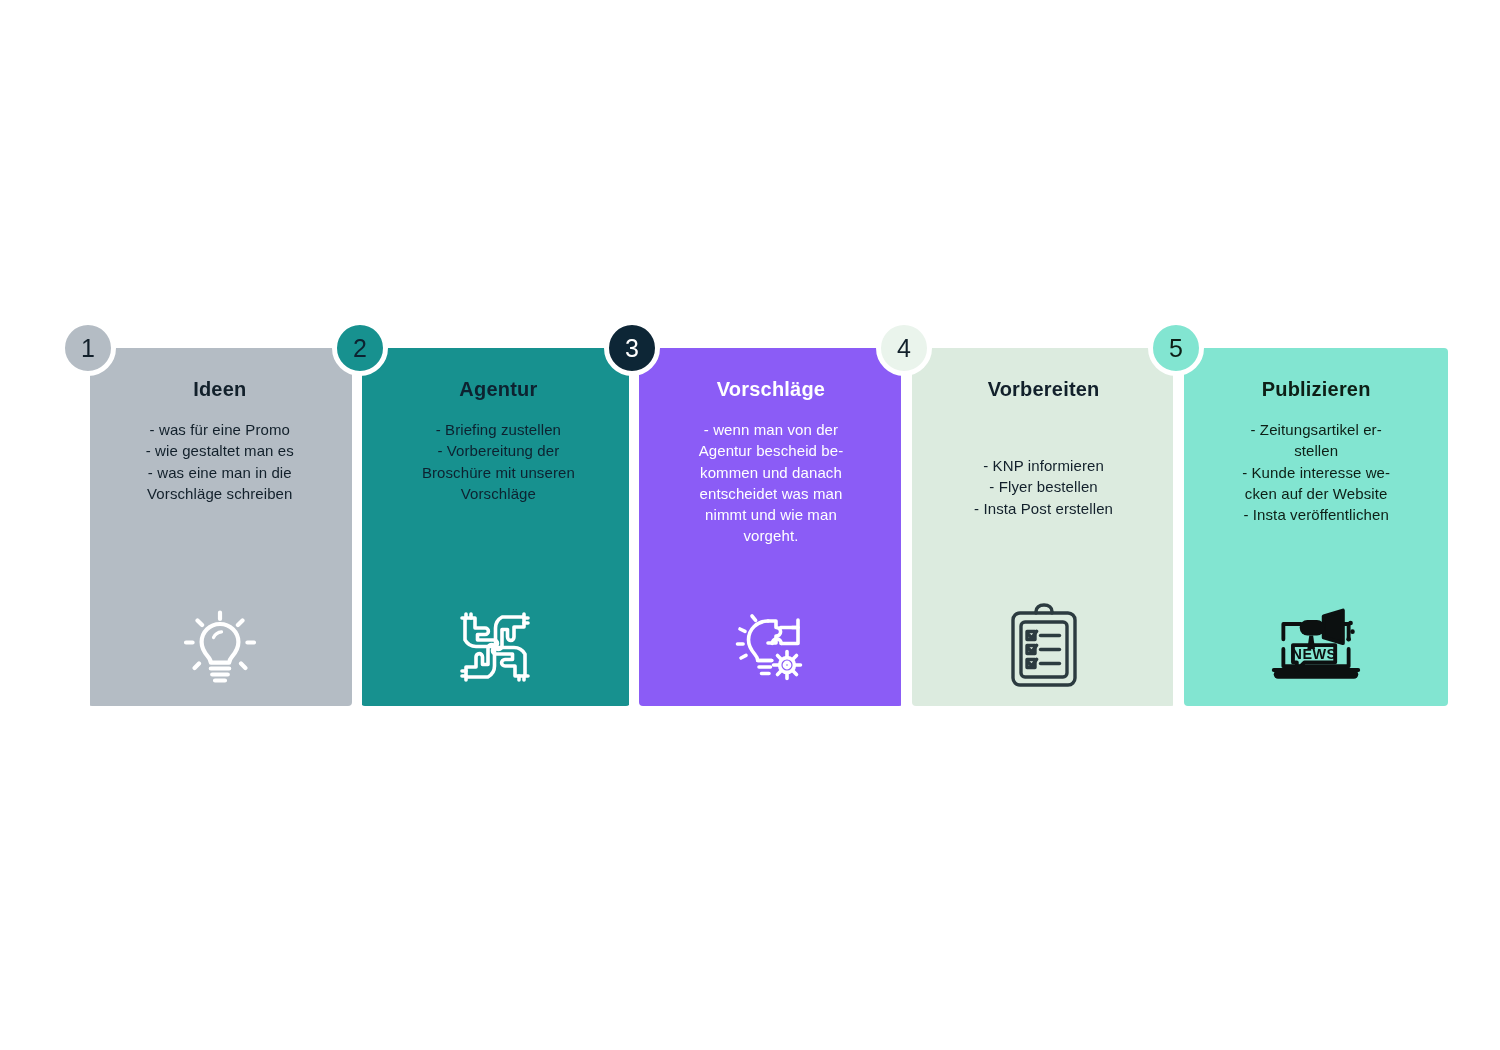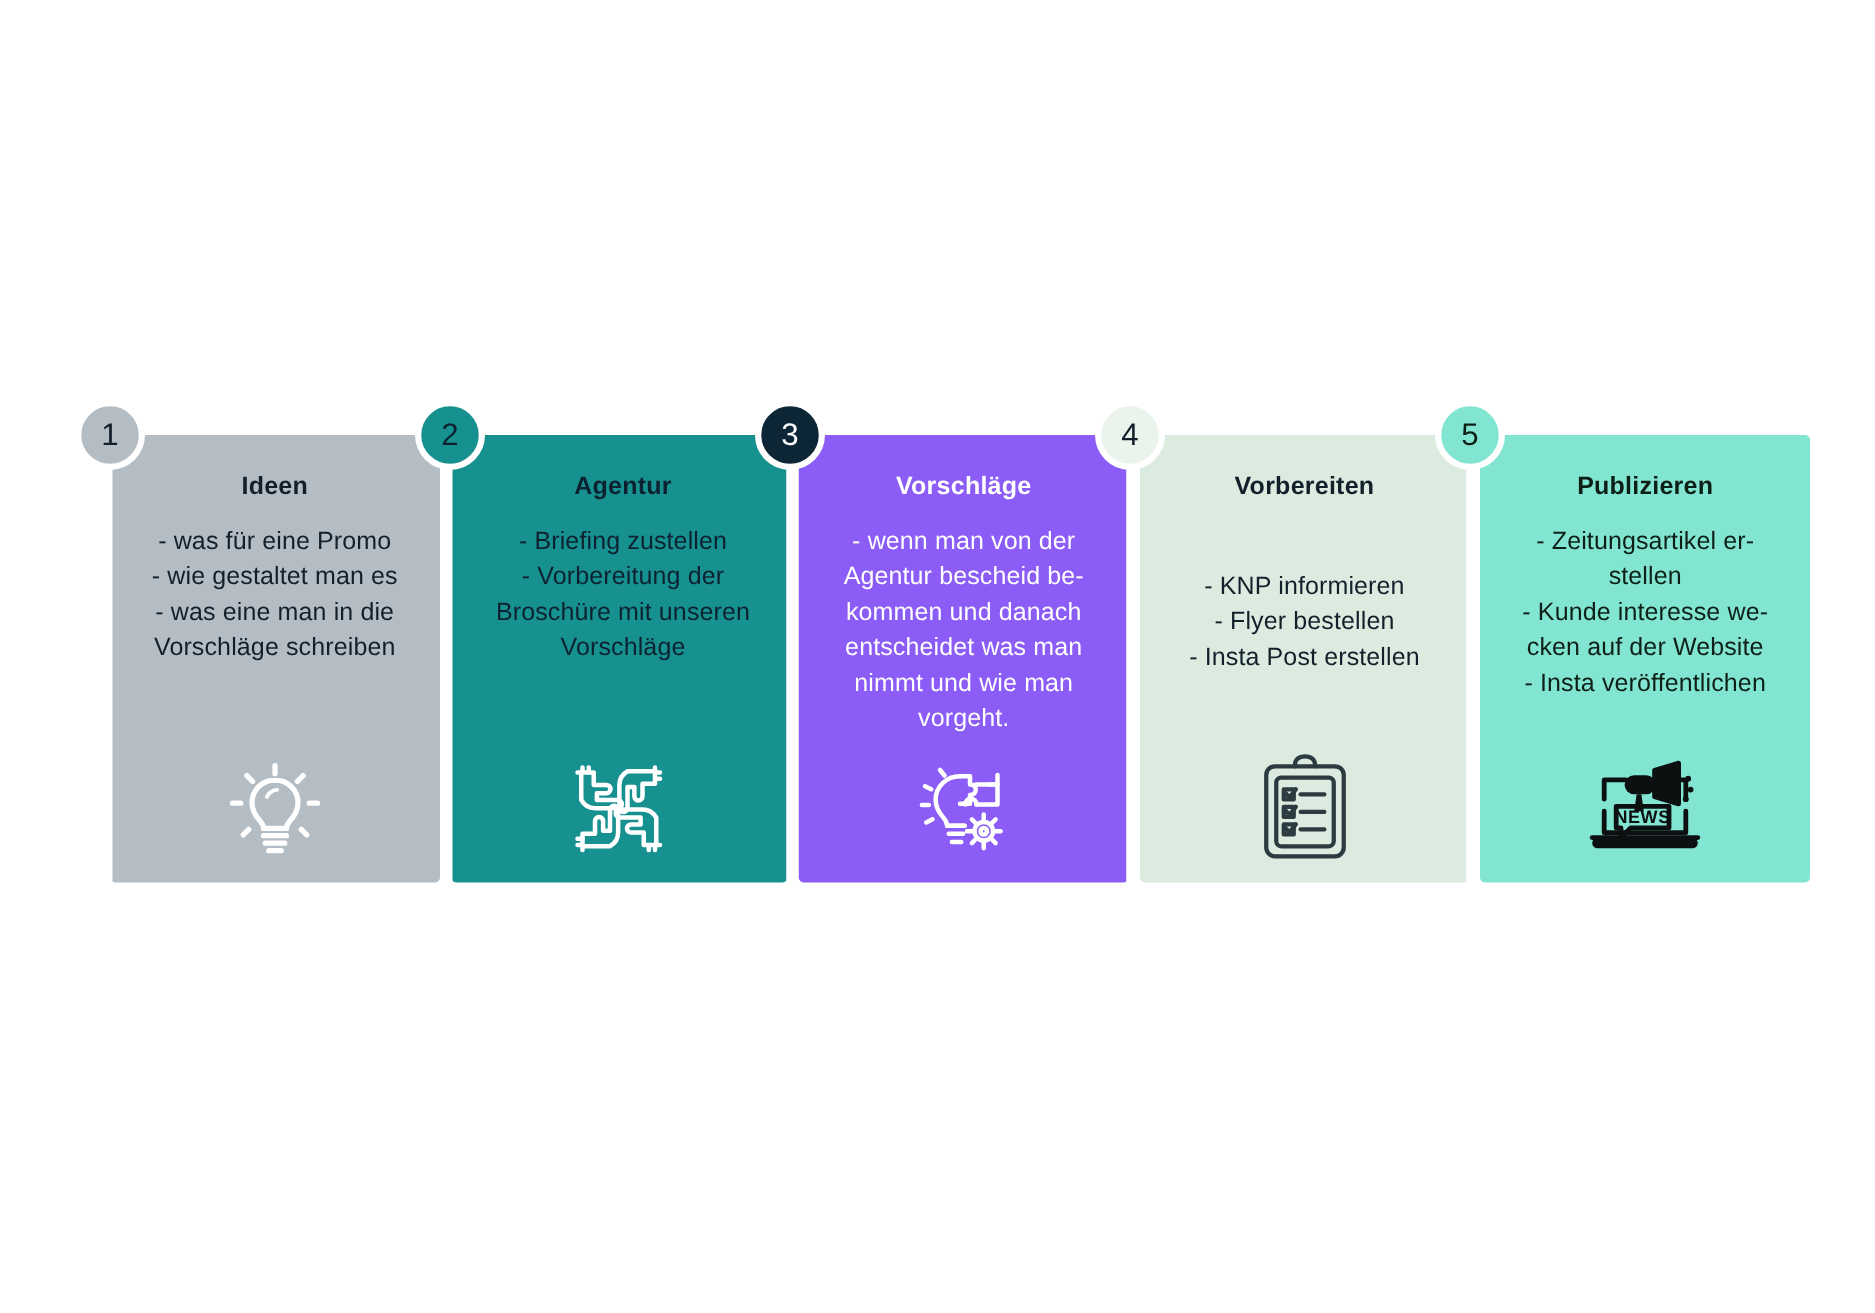--- a/index.html
+++ b/index.html
@@ -43,21 +43,21 @@
   .step-title {
     font-size: 20px;
     font-weight: bold;
     letter-spacing: 0.2px;
     text-align: left;
     margin-bottom: 18px;
     white-space: nowrap;
   }
 
   .step-lines {
-    font-size: 20px;
+    font-size: 15px;
     line-height: 1.42;
     text-align: center;
     letter-spacing: 0.1px;
   }
 
   .step-lines .line { display: block; }
 
   .step-icon {
     position: absolute;
     left: 50%;

